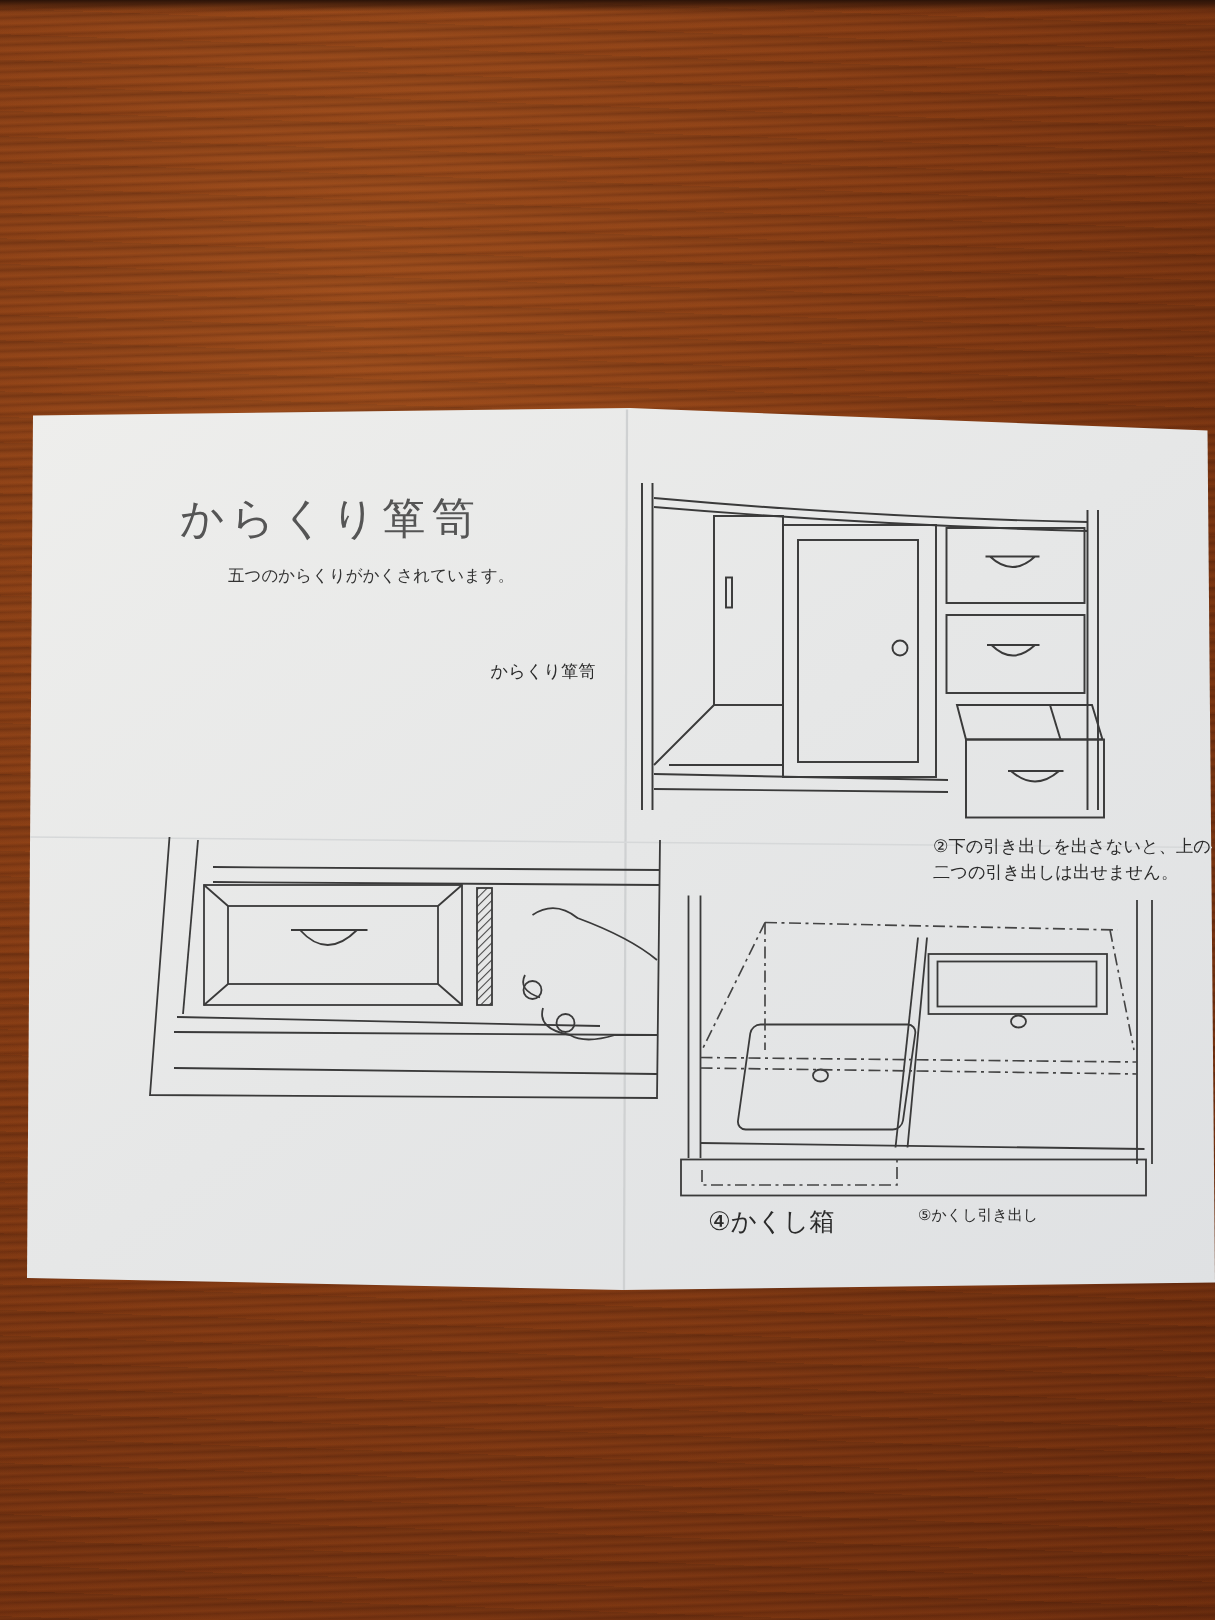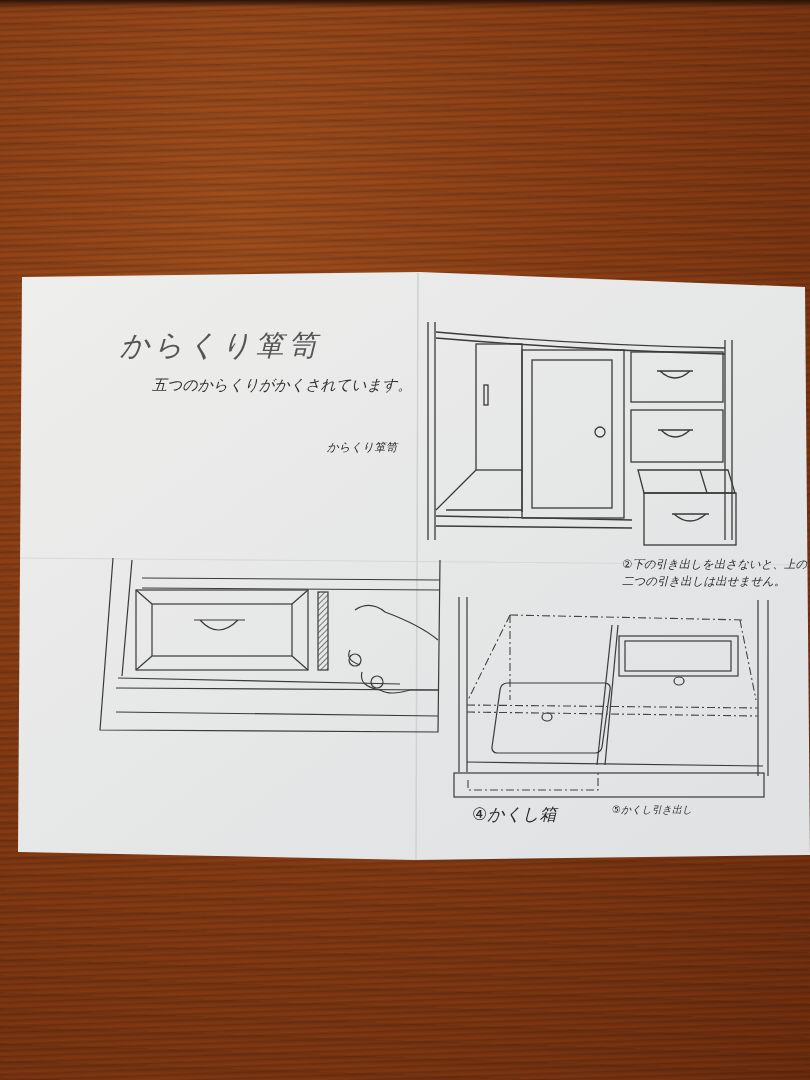--- a/index.html
+++ b/index.html
@@ -9,32 +9,32 @@
       repeating-linear-gradient(178deg, rgba(60,20,5,0.25) 0px, rgba(60,20,5,0.05) 2px, rgba(150,70,20,0.12) 4px, rgba(60,20,5,0.22) 6px),
       repeating-linear-gradient(182deg, rgba(0,0,0,0.10) 0px, rgba(0,0,0,0) 9px, rgba(120,50,10,0.15) 17px),
       radial-gradient(ellipse at 30% 20%, #a4521f 0%, #8a3f16 45%, #6b2c0e 100%);
     font-family: "DejaVu Sans", sans-serif;
   }
   .wood-top-shadow {
     position:absolute; left:0; top:0; width:810px; height:8px;
     background:linear-gradient(#2b1308, rgba(43,19,8,0));
   }
   .paper {
-    position:absolute; left:0; top:0; width:810px; height:1080px;font-style:italic;
+    position:absolute; left:0; top:0; width:810px; height:1080px;
   }
   .paper svg { position:absolute; left:0; top:0; }
   .txt {
     position:absolute; color:#2b2b2b; white-space:nowrap;
     font-family: "DejaVu Sans", sans-serif;
   }
   .title {
     left:120px; top:326px; font-size:29px; letter-spacing:4px; color:#555;
     font-family: "DejaVu Serif", serif; font-weight:normal;
   }
-  .subtitle { left:152px; top:376px; font-size:15px; color:#333; }
+  .subtitle { left:152px; top:376px; font-size:11px; color:#333; }
   .label1 { left:327px; top:440px; font-size:11.5px; }
   .cap2 { left:606px; top:556px; font-size:11.5px; line-height:17px; white-space:normal; width:190px;margin-left:16px; }
   .cap3 { left:115px; top:743px; font-size:11.5px; line-height:16px; white-space:normal; width:320px; }
   .label4 { left:472px; top:803px; font-size:17px; }
   .label5 { left:612px; top:803px; font-size:10px; }
 </style>
 </head>
 <body>
 
 <div class="wood-top-shadow"></div>

